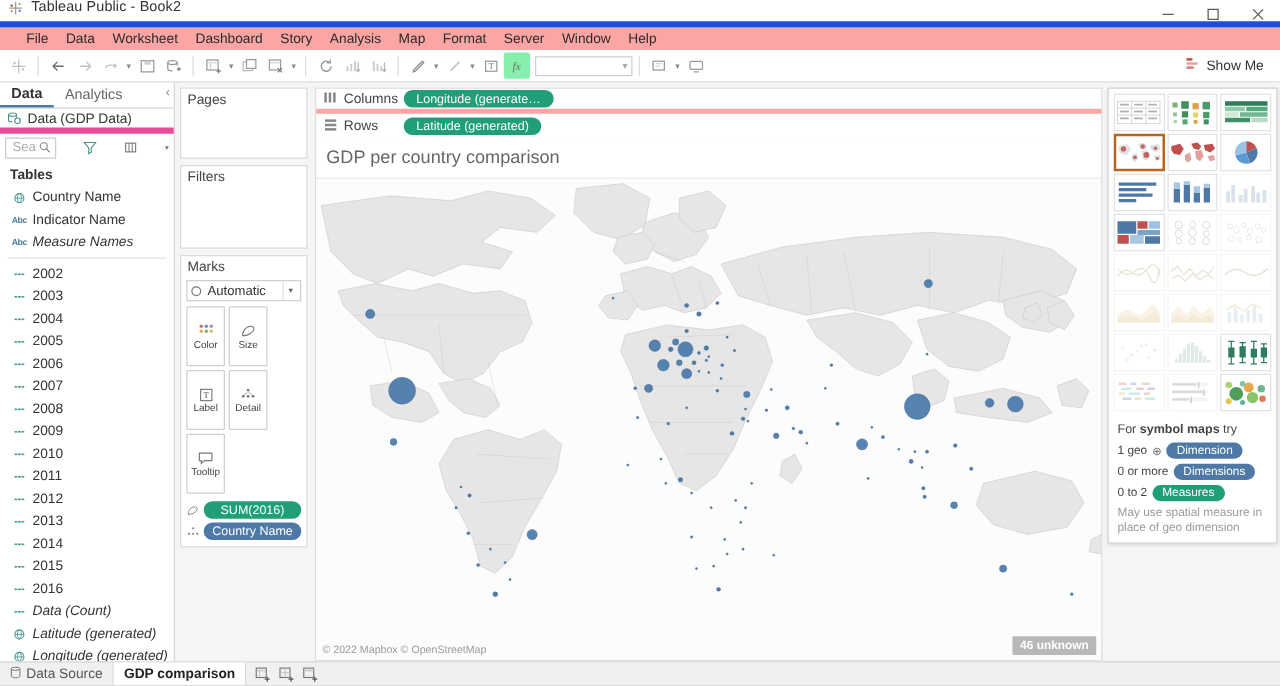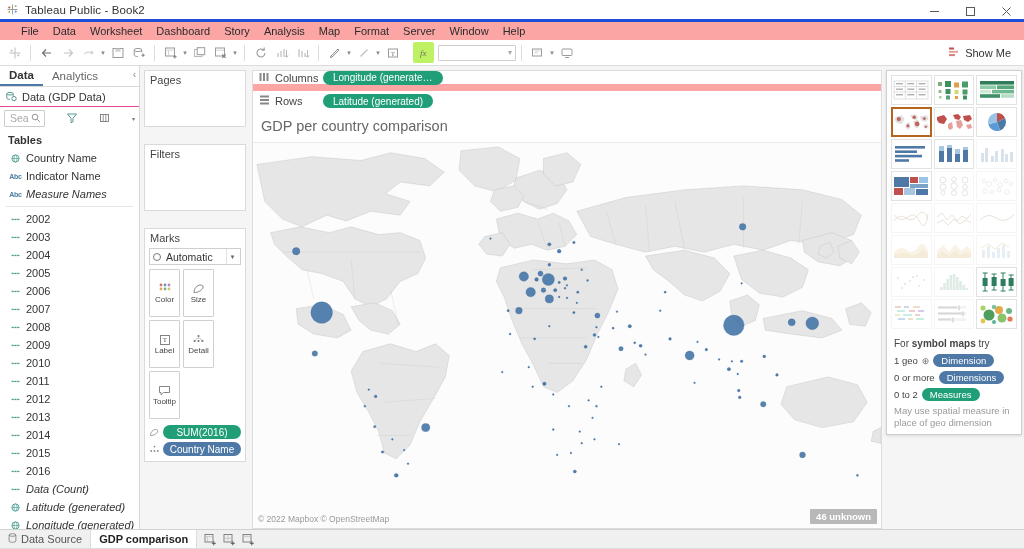--- a/index.html
+++ b/index.html
@@ -11,22 +11,22 @@
     background: #ffffff;
     font-family: "Liberation Sans", sans-serif;
     font-size: 11px;
     color: #333333;
     -webkit-font-smoothing: antialiased;
   }
   .app { position: relative; width: 1024px; height: 549px; background: #f5f5f5; }
 
   
   .titlebar {
-    height: 22px; background: #ffffff; display: flex; align-items: center;
-    padding-left: 6px; border-bottom: 3px solid #1d4ed8; position: relative;
+    height: 22px; background: #ffffff; display: flex; align-items: flex-start;
+    padding-left: 6px; border-bottom: 5px solid #1d4ed8; position: relative;
   }
   .tb-logo {
     width: 13px; height: 13px; margin-right: 6px; position: relative; flex: 0 0 auto;
   }
   .tb-logo svg { display:block; }
   .tb-title { font-size: 11.5px; color: #333; letter-spacing: 0.1px; }
   .winbtns { position: absolute; right: 0; top: 0; height: 22px; display: flex; }
   .winbtn {
     width: 36px; height: 22px; display: flex; align-items: center; justify-content: center;
     color: #5a5a5a;
@@ -41,21 +41,21 @@
 
   
   .toolbar {
     height: 26px; background: #ffffff; border-bottom: 1px solid #dcdcdc;
     display: flex; align-items: center; padding: 0 4px; position: relative;
   }
   .tbtn {
     width: 21px; height: 21px; display: flex; align-items: center; justify-content: center;
     color: #6d6d6d; border-radius: 2px; flex: 0 0 auto;
   }
-  .tbtn.on { background: #bef264; margin-left: 10px; }
+  .tbtn.on { background: #86efac; }
   .tsep { width: 1px; height: 16px; background: #dddddd; margin: 0 5px; flex: 0 0 auto; }
   .tcaret { width: 8px; height: 20px; display:flex; align-items:center; justify-content:center;
             color:#888; font-size:7px; flex:0 0 auto; }
   .tcombo {
     width: 78px; height: 16px; border: 1px solid #cfcfcf; background: #fff; margin-left: 4px;
     display: flex; align-items: center; justify-content: flex-end; padding-right: 3px;
     color: #999; font-size: 8px; border-radius: 1px; flex: 0 0 auto;
   }
   .showme-btn {
     position: absolute; right: 6px; top: 3px; height: 20px; display: flex;
@@ -68,21 +68,21 @@
 
   
   .leftpane { width: 140px; background: #ffffff; border-right: 1px solid #d8d8d8;
               display: flex; flex-direction: column; flex: 0 0 auto; }
   .lp-tabs { display: flex; align-items: stretch; height: 21px; border-bottom: 1px solid #d8d8d8;
              position: relative; }
   .lp-tab { padding: 0 9px; display: flex; align-items: center; font-size: 11.5px; color: #666; }
   .lp-tab.active { font-weight: bold; color: #333; border-bottom: 2px solid #4e79a7; }
   .lp-collapse { position: absolute; right: 3px; top: 3px; color: #888; font-size: 10px; }
   .lp-source { height: 20px; display: flex; align-items: center; gap: 5px; padding: 0 6px;
-               border-bottom: 1px solid #ec4899; font-size: 11px; color: #333; text-align: right; }
+               border-bottom: 5px solid #ec4899; font-size: 11px; color: #333; text-align: right; }
   .lp-search-row { height: 22px; display: flex; align-items: center; gap: 21px; padding: 2px 4px; }
   .lp-search {
     flex: 1; height: 17px; border: 1px solid #cccccc; background: #fff; display: flex;
     align-items: center; padding: 0 3px; border-radius: 1px;
   }
   .lp-search input {
     border: 0; outline: 0; width: 100%; font-size: 10.5px; color: #333;
     font-family: "Liberation Sans", sans-serif; background: transparent;
   }
   .lp-search input::placeholder { color: #a9a9a9; }
@@ -92,21 +92,21 @@
   .fld { display: flex; align-items: center; gap: 5px; height: 18px; padding-left: 10px;
          font-size: 11px; color: #333; white-space: nowrap; }
   .fld .gl { width: 11px; text-align: center; flex: 0 0 auto; color: #3f9e8c; font-size: 9px;
              display:flex; align-items:center; justify-content:center; }
   .fld.italic span.nm { font-style: italic; }
   .fld .abc { font-size: 7px; color: #4a7f9e; letter-spacing: -0.3px; font-weight: bold; }
   .lp-divider { height: 1px; background: #e4e4e4; margin: 3px 6px; }
 
   
   .cardcol { width: 110px; background: #f5f5f5; flex: 0 0 auto;
-             padding: 4px 4px 0 4px; display: flex; flex-direction: column; gap: 17px; }
+             padding: 4px 4px 0 4px; display: flex; flex-direction: column; gap: 5px; }
   .card { background: #ffffff; border: 1px solid #dadada; }
   .card .hd { font-size: 11px; color: #444; padding: 3px 5px 2px 5px; }
   .card.pages .bd { height: 38px; }
   .card.filters .bd { height: 48px; }
   .marks-select {
     margin: 2px 4px 4px 4px; height: 17px; border: 1px solid #cfcfcf; background: #fff;
     display: flex; align-items: center; padding: 0 3px; font-size: 10.5px; color: #333;
     position: relative;
   }
   .marks-select .ring { width: 8px; height: 8px; border: 1.2px solid #777; border-radius: 50%;
@@ -130,21 +130,21 @@
     display: flex; align-items: center; justify-content: center; padding: 0 6px;
     white-space: nowrap; overflow: hidden;
   }
   .pill.green { background: #1f9e78; }
   .pill.blue  { background: #4e79a7; }
 
   
   .view { flex: 1; background: #f5f5f5; display: flex; flex-direction: column; min-width: 0;
           padding: 4px 2px 0 2px; }
   .shelves { background: #ffffff; border: 1px solid #dcdcdc; border-bottom: none; }
-  .shelf { display: flex; align-items: center; height: 20px; border-bottom: 7px solid #fca5a5; }
+  .shelf { display: flex; align-items: center; height: 20px; border-bottom: 4px solid #fca5a5; }
   .shelf .lab { width: 64px; display: flex; align-items: center; gap: 5px; padding-left: 6px;
                 font-size: 11px; color: #444; flex: 0 0 auto; }
   .shelf .drop { flex: 1; display: flex; align-items: center; padding-left: 6px; }
   .shelf .pill2 {
     height: 14px; border-radius: 8px; background: #1f9e78; color: #fff; font-size: 10px;
     display: flex; align-items: center; padding: 0 10px; white-space: nowrap;
   }
   .vtitle { background: #ffffff; border-left: 1px solid #dcdcdc; border-right: 1px solid #dcdcdc;
             border-bottom: 1px solid #e8e8e8;
             padding: 7px 8px 8px 8px; font-size: 14.5px; color: #666; }

